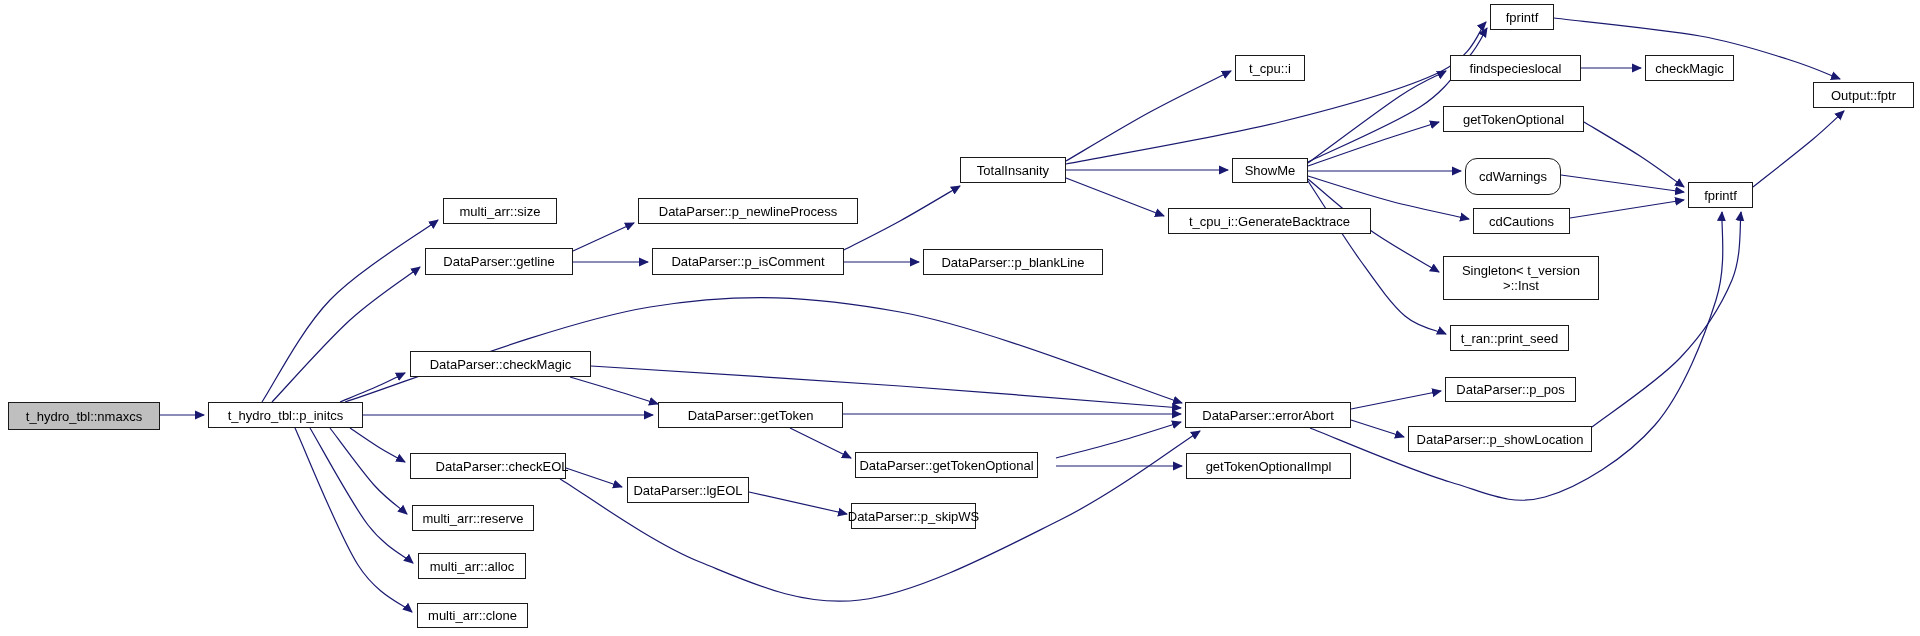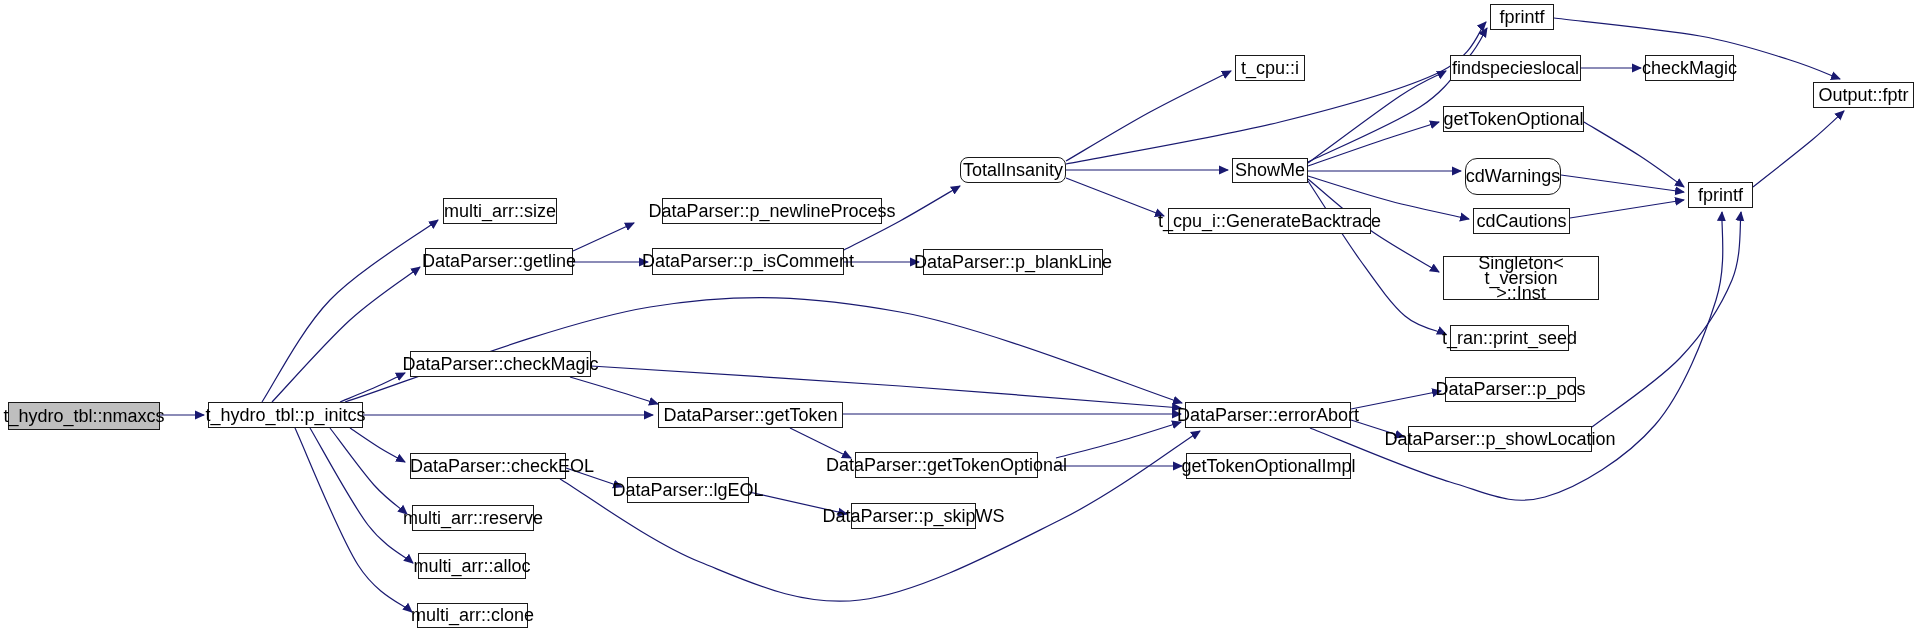--- a/index.html
+++ b/index.html
@@ -5,21 +5,21 @@
   html,body{margin:0;padding:0;}
   body{font-family:"Liberation Sans", sans-serif; background:#ffffff;}
   .canvas{position:relative; width:1920px; height:636px; background:#ffffff; overflow:hidden;}
   svg.edges{position:absolute; left:0; top:0; width:1920px; height:636px;}
   .node{
     position:absolute;
     box-sizing:border-box;
     border:1px solid #1a1a1a;
     background:#ffffff;
     color:#000000;
-    font-size:18px;
+    font-size:13px;
     line-height:15px;
     display:flex;
     align-items:center;
     justify-content:center;
     text-align:center;
     white-space:pre-line;
     padding:1px 4px;
   }
   .node.highlight{ background:#bfbfbf; }
 </style>
@@ -76,24 +76,24 @@
       <path d="M 1351 409 L 1441 391" fill="none" stroke="#191970" stroke-width="1.2" marker-end="url(#arrow)"></path>
       <path d="M 1351 420 L 1404 437" fill="none" stroke="#191970" stroke-width="1.2" marker-end="url(#arrow)"></path>
       <path d="M 1310 428 C 1333.3333333333333 437, 1410.8333333333333 470.5, 1450 482 C 1489.1666666666667 493.5, 1510.8333333333333 506.5, 1545 497 C 1579.1666666666667 487.5, 1626.5 457.8333333333333, 1655 425 C 1683.5 392.1666666666667, 1704.8333333333333 335.5, 1716 300 C 1727.1666666666667 264.5, 1721 226.66666666666666, 1722 212" fill="none" stroke="#191970" stroke-width="1.2" marker-end="url(#arrow)"></path>
       <path d="M 1592 427 C 1606.6666666666667 415.5, 1656.6666666666667 382.5, 1680 358 C 1703.3333333333333 333.5, 1721.8333333333333 304.3333333333333, 1732 280 C 1742.1666666666667 255.66666666666666, 1739.5 223.33333333333334, 1741 212" fill="none" stroke="#191970" stroke-width="1.2" marker-end="url(#arrow)"></path>
     </svg>
   <div id="node-layer">
       <div class="node highlight" style="left: 8px; top: 402px; width: 152px; height: 28px;">t_hydro_tbl::nmaxcs</div>
       <div class="node" style="left: 208px; top: 402px; width: 155px; height: 26px;">t_hydro_tbl::p_initcs</div>
       <div class="node" style="left: 443px; top: 198px; width: 114px; height: 26px;">multi_arr::size</div>
       <div class="node" style="left: 425px; top: 248px; width: 148px; height: 27px;">DataParser::getline</div>
-      <div class="node" style="left: 662px; top: 198px; width: 220px; height: 26px;">DataParser::p_newlineProcess</div>
+      <div class="node" style="left: 638px; top: 198px; width: 220px; height: 26px;">DataParser::p_newlineProcess</div>
       <div class="node" style="left: 652px; top: 248px; width: 192px; height: 27px;">DataParser::p_isComment</div>
       <div class="node" style="left: 923px; top: 249px; width: 180px; height: 26px;">DataParser::p_blankLine</div>
-      <div class="node" style="left: 960px; top: 157px; width: 106px; height: 26px; border-radius: 8px;">TotalInsanity</div>
+      <div class="node" style="left: 960px; top: 157px; width: 106px; height: 26px;">TotalInsanity</div>
       <div class="node" style="left: 1235px; top: 55px; width: 70px; height: 26px;">t_cpu::i</div>
       <div class="node" style="left: 1490px; top: 4px; width: 64px; height: 26px;">fprintf</div>
       <div class="node" style="left: 1450px; top: 55px; width: 131px; height: 26px;">findspecieslocal</div>
       <div class="node" style="left: 1645px; top: 55px; width: 89px; height: 26px;">checkMagic</div>
       <div class="node" style="left: 1813px; top: 82px; width: 101px; height: 26px;">Output::fptr</div>
       <div class="node" style="left: 1443px; top: 106px; width: 141px; height: 26px;">getTokenOptional</div>
       <div class="node" style="left: 1232px; top: 158px; width: 76px; height: 25px;">ShowMe</div>
       <div class="node" style="left: 1465px; top: 158px; width: 96px; height: 37px; border-radius: 12px;">cdWarnings</div>
       <div class="node" style="left: 1168px; top: 208px; width: 203px; height: 26px;">t_cpu_i::GenerateBacktrace</div>
       <div class="node" style="left: 1473px; top: 208px; width: 97px; height: 26px;">cdCautions</div>

